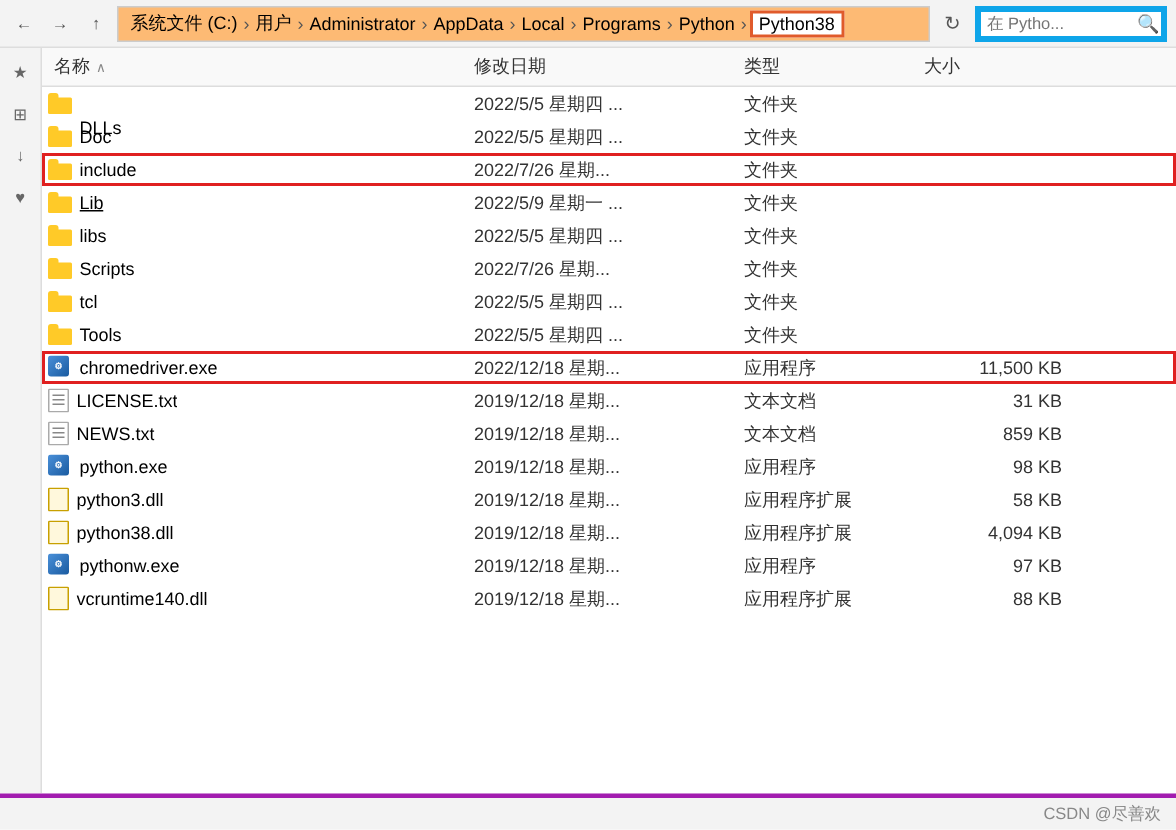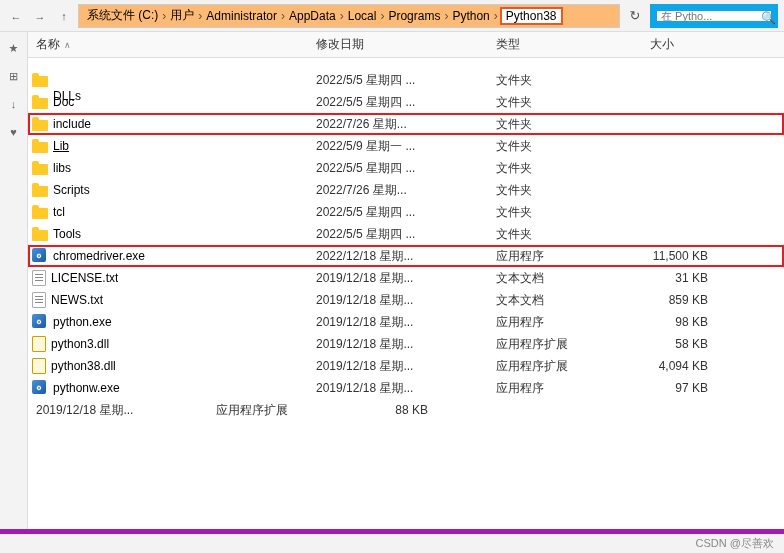--- a/index.html
+++ b/index.html
@@ -76,22 +76,23 @@
       display: flex;
       align-items: center;
       justify-content: center;
       cursor: pointer;
       color: #555;
       font-size: 13px;
     }
 
     .search-box {
       display: flex;
+      align-items: center;
       background: #fff;
-      border: 7px solid #0ea5e9;
+      border: 4px solid #0ea5e9;
       height: 24px;
       width: 128px;
       padding: 0 4px;
     }
     .search-box input {
       border: none;
       outline: none;
       font-size: 11px;
       width: 100px;
       font-family: inherit;
@@ -126,21 +127,20 @@
       color: #666;
       font-size: 11px;
     }
 
     
     .file-area {
       flex: 1;
       display: flex;
       flex-direction: column;
       overflow: hidden;
-      gap: 11px;
     }
 
     
     .col-header {
       display: flex;
       align-items: center;
       background: #f9f9f9;
       border-bottom: 1px solid #ddd;
       height: 26px;
       padding: 0 4px;
@@ -151,21 +151,21 @@
       display: flex;
       align-items: center;
       gap: 4px;
       cursor: pointer;
       padding: 0 4px;
       font-size: 12px;
       color: #333;
     }
     .col-date { width: 180px; font-size: 12px; color: #333; padding: 0 4px; }
     .col-type { width: 120px; font-size: 12px; color: #333; padding: 0 4px; }
-    .col-size { width: 100px; font-size: 12px; color: #333; padding: 0 4px; text-align: center; }
+    .col-size { width: 100px; font-size: 12px; color: #333; padding: 0 4px; }
 
     .sort-arrow { font-size: 9px; color: #888; }
 
     
     .file-list {
       flex: 1;
       overflow-y: auto;
       overflow-x: hidden;
     }
 
@@ -273,21 +273,21 @@
       outline: 2px solid #e02020;
       outline-offset: -2px;
       z-index: 1;
       position: relative;
     }
 
     
     .status-bar {
       height: 24px;
       background: #f3f3f3;
-      border-top: 5px solid #a21caf;
+      border-top: 3px solid #a21caf;
       display: flex;
       align-items: center;
       padding: 0 10px;
       font-size: 11px;
       color: #555;
       justify-content: flex-end;
     }
 
     .watermark {
       font-size: 11px;
@@ -495,20 +495,24 @@
               <div class="icon-exe">
                 <div class="icon-exe-inner">⚙</div>
               </div>
               <span style="overflow: hidden; text-overflow: ellipsis; white-space: nowrap;">pythonw.exe</span>
             </div>
             <div class="file-row-date">2019/12/18 星期...</div>
             <div class="file-row-type">应用程序</div>
             <div class="file-row-size">97 KB</div>
           </div>
           <div class="file-row">
+            <div class="file-row-name">
+              <div class="icon-dll"></div>
+              <span style="overflow: hidden; text-overflow: ellipsis; white-space: nowrap;">vcruntime140.dll</span>
+            </div>
             <div class="file-row-date">2019/12/18 星期...</div>
             <div class="file-row-type">应用程序扩展</div>
             <div class="file-row-size">88 KB</div>
           </div>
         </div>
 
     </div>
   </div>
 
   <div class="status-bar">

